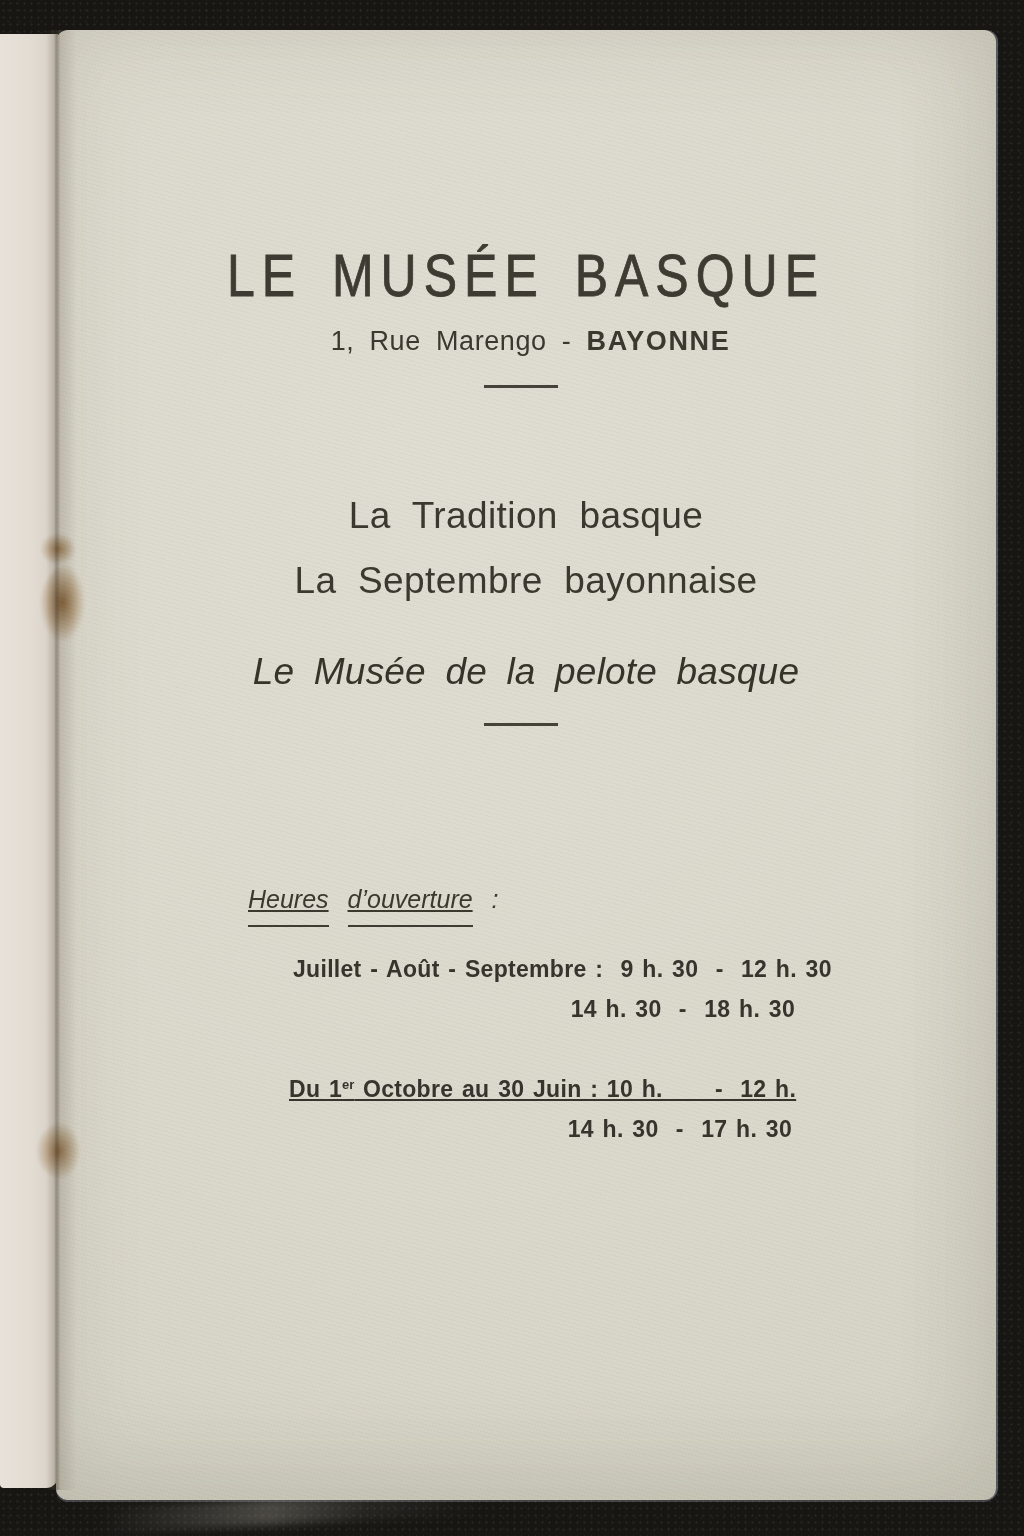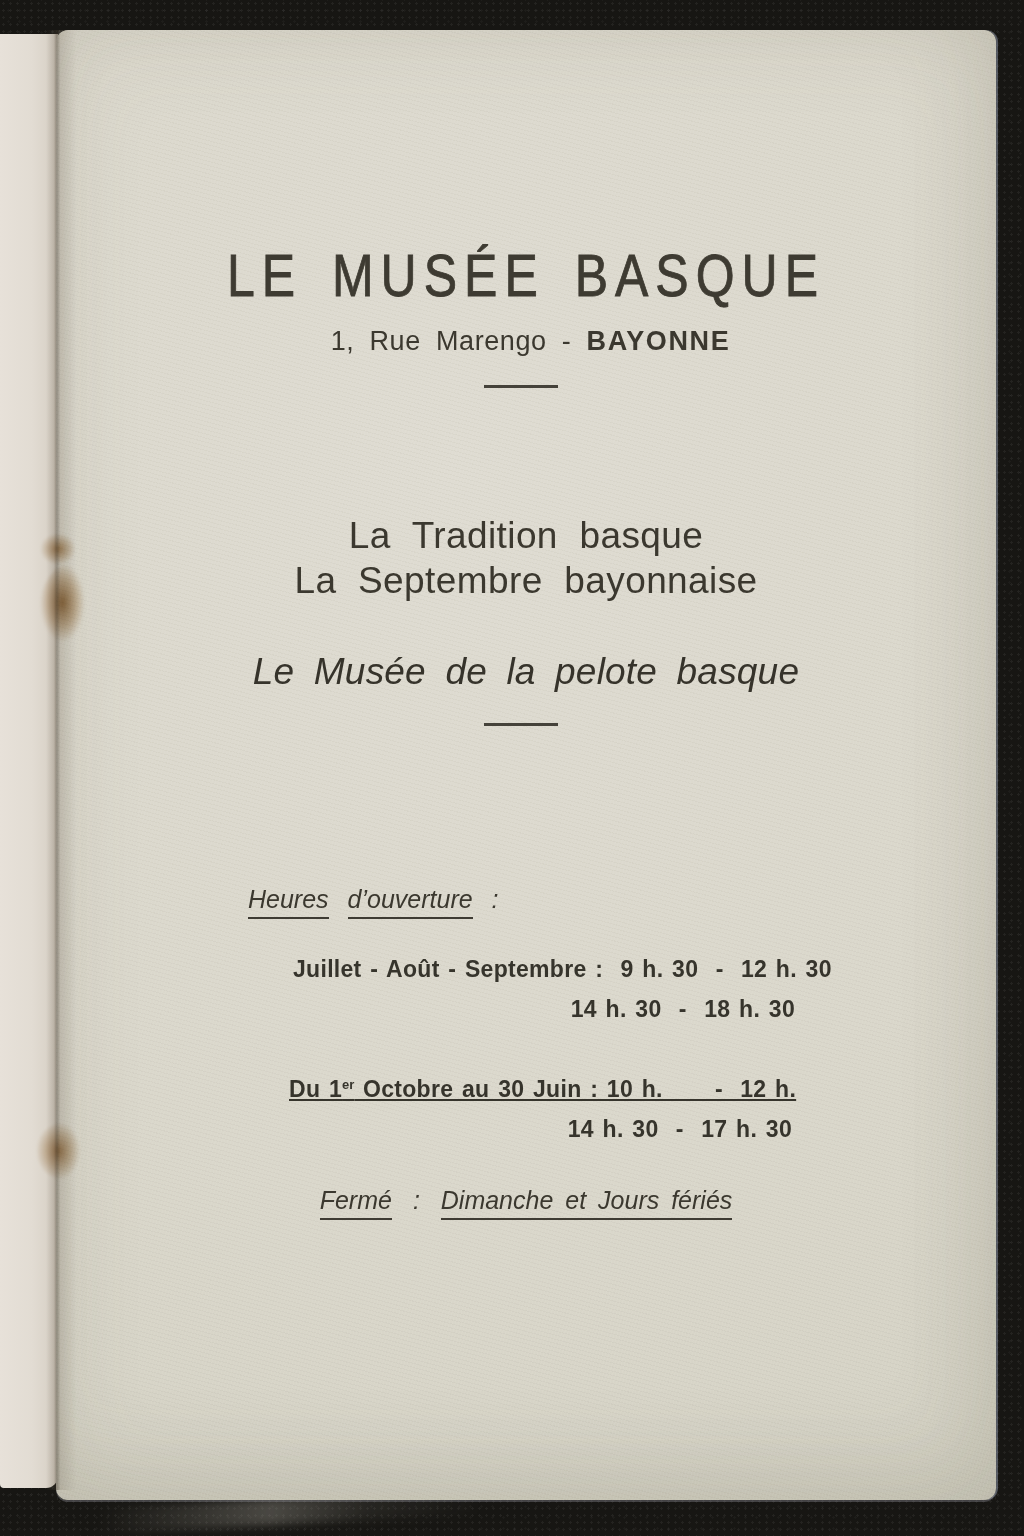--- a/index.html
+++ b/index.html
@@ -135,42 +135,42 @@
   .rule2 { top: 693px; }
 
   .subject {
     position: absolute; left: 0; right: 0;
     text-align: center;
     font-size: 37px;
     letter-spacing: 0.4px;
     word-spacing: 11px;
     color: #3b382f;
   }
-  .s1 { top: 467px; margin-top: 20px; }
+  .s1 { top: 467px; }
   .s2 { top: 532px; }
 
   .emphasis {
     position: absolute; left: 0; right: 0; top: 623px;
     text-align: center;
     font-size: 37px;
     font-weight: normal;
     font-style: italic;
     word-spacing: 9px;
     letter-spacing: 0.2px;
     color: #36332b;
   }
 
   .hours-heading {
     position: absolute; left: 192px; top: 857px;
     font-size: 25px;
     font-style: italic;
     color: #3b382f;
   }
   .hours-heading span { display: inline-block; margin-right: 12px; }
-  .u { border-bottom: 2px solid #3e3b33; padding-bottom: 5px; }
+  .u { border-bottom: 2px solid #3e3b33; padding-bottom: 13px; text-decoration: underline; }
 
   .sched {
     position: absolute;
     font-size: 23px;
     font-weight: bold;
     letter-spacing: 0.3px;
     word-spacing: 2px;
     white-space: pre;
     color: #36342c;
   }
@@ -224,25 +224,20 @@
       <span class="u">d’ouverture</span>
       <span>:</span>
     </div>
 
     <div class="sched s-line1">Juillet - Août - Septembre :  9 h. 30  -  12 h. 30</div>
     <div class="sched s-line2">14 h. 30  -  18 h. 30</div>
 
     <div class="sched w-line1"><span>Du 1</span><sup>er</sup><span> Octobre au 30 Juin : 10 h.      -  12 h.</span></div>
     <div class="sched w-line2">14 h. 30  -  17 h. 30</div>
 
-    <div class="closed">
-      <span class="u">Fermé</span>
-      <span class="colon">:</span>
-      <span class="u">Dimanche et Jours fériés</span>
-    </div>
   </div>
 
   <div class="crease"></div>
 
   <div class="stain stain-a"></div>
   <div class="stain stain-b"></div>
   <div class="stain stain-c"></div>
 
 </div>
 

